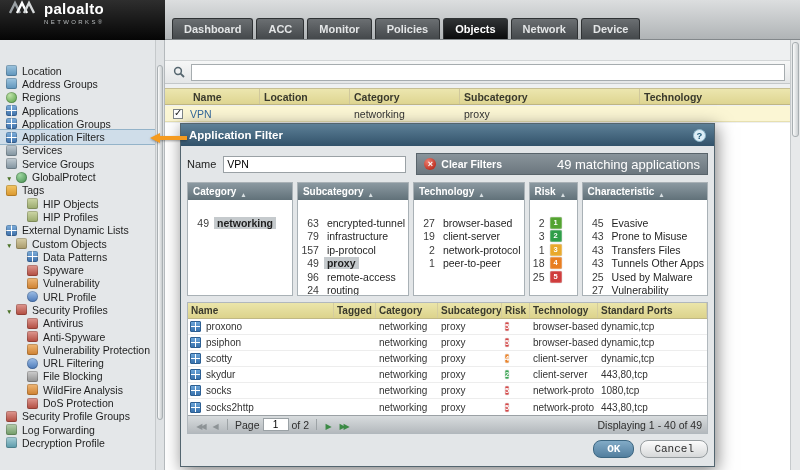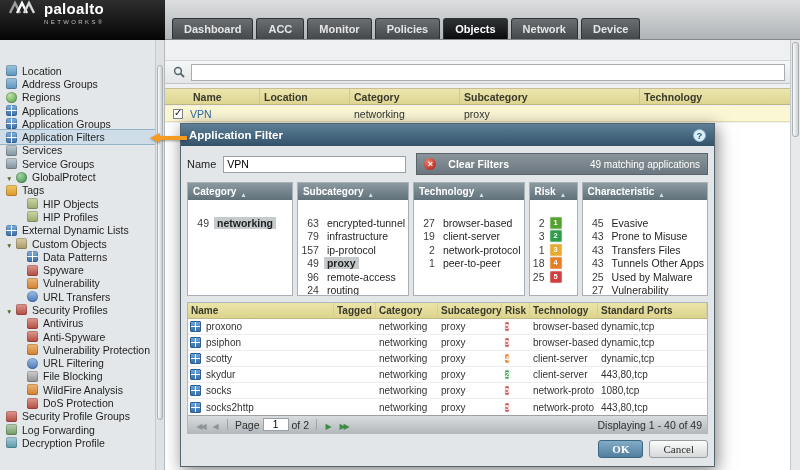--- a/index.html
+++ b/index.html
@@ -79,22 +79,22 @@
   .help-icon{width:13px;height:13px;border-radius:50%;background:#ddeef7;border:1px solid #8db6ca;color:#205a78;font-size:9.5px;font-weight:bold;text-align:center;line-height:12px;cursor:pointer;flex:none;}
   .help-icon::before{content:"?";}
   .dlg-body{flex:1;padding:6px;display:flex;flex-direction:column;}
   .name-row{flex:none;height:24px;display:flex;align-items:center;}
   .name-label{font-size:11px;color:#222;margin-right:7px;}
   .name-input{width:183px;height:17px;border:1px solid #9aa1a5;font-size:10.5px;padding:0 3px;font-family:inherit;background:#fff;}
   .clear-strip{flex:1;margin-left:10px;height:22px;background:linear-gradient(#89949b,#6b767e);border:1px solid #59646b;display:flex;align-items:center;padding:0 7px;}
   .clear-btn{display:flex;align-items:center;cursor:pointer;}
   .clear-x{width:12px;height:12px;border-radius:50%;background:radial-gradient(circle at 35% 30%,#ef8072,#c03425 70%);color:#fff;font-size:9px;font-weight:bold;line-height:12px;text-align:center;margin-right:5px;}
   .clear-x::before{content:"×";}
-  .clear-label{color:#fff;font-size:10.5px;font-weight:bold;margin-left:7px;}
-  .match-text{margin-left:auto;color:#fff;font-size:10px;}
+  .clear-label{color:#fff;font-size:10.5px;font-weight:bold;}
+  .match-text{margin-left:auto;color:#fff;font-size:13px;}
 
   .filters{flex:none;display:flex;margin-top:6px;height:114px;}
   .fcol{display:flex;flex-direction:column;background:#fff;border:1px solid #a9b1b6;margin-right:4px;}
   .fcol:last-child{margin-right:0;}
   .fc-cat{width:108px;}.fc-sub{width:112px;}.fc-tech{width:112px;}.fc-risk{width:50px;}.fc-char{flex:1;}
   .fcol-h{flex:none;height:17px;background:linear-gradient(#8b99a1,#617179);display:flex;align-items:center;padding:0 5px;cursor:pointer;}
   .fcol-title{color:#fff;font-size:10px;font-weight:bold;}
   .sort-icon{margin-left:4px;color:#d9e0e3;}
   .sort-icon::before{content:"▲";font-size:6.5px;}
   .fcol-list{flex:1;overflow:hidden;padding-top:16px;}
@@ -122,21 +122,21 @@
   .pg-prev::before{content:"◀";}
   .pg-next::before{content:"▶";}
   .pg-last::before{content:"▶▶";letter-spacing:-2px;}
   .pg-btn.disabled{color:#8d9396;}
   .pg-sep{width:1px;height:11px;background:#9da3a6;margin:0 4px;}
   .pg-label{margin:0 3px;}
   .pg-input{width:26px;height:13px;border:1px solid #9aa1a5;font-size:10px;text-align:center;font-family:inherit;padding:0;}
   .displaying{margin-left:auto;}
 
   .dlg-actions{flex:none;display:flex;justify-content:flex-end;margin-top:6px;}
-  .btn{height:18px;padding:0 13px;border-radius:3px;font-size:11px;font-family:Liberation Serif, serif;cursor:pointer;line-height:15px;}
+  .btn{height:18px;padding:0 13px;border-radius:8px;font-size:11px;font-family:Liberation Mono, monospace;cursor:pointer;line-height:15px;}
   .btn-ok{background:linear-gradient(#82abc7,#527e9e);border:1px solid #3c6681;color:#fff;font-weight:bold;margin-right:6px;}
   .btn-cancel{background:linear-gradient(#fcfcfc,#d6d8d9);border:1px solid #969c9f;color:#2e2e2e;}
 </style>
 </head>
 <body>
 
 <div class="screen">
 
   <header class="topbar">
     <div class="logo-block">
@@ -271,21 +271,21 @@
 
           <div class="side-item indent">
 
             <span class="sideicon" data-icon="vulnerability"></span>
             <span class="side-label">Vulnerability</span>
           </div>
 
           <div class="side-item indent">
 
             <span class="sideicon" data-icon="url-category"></span>
-            <span class="side-label">URL Transfers</span>
+            <span class="side-label">URL Profile</span>
           </div>
 
           <div class="side-item">
             <span class="tri"></span>
             <span class="sideicon" data-icon="security-profiles"></span>
             <span class="side-label">Security Profiles</span>
           </div>
 
           <div class="side-item indent">
 

